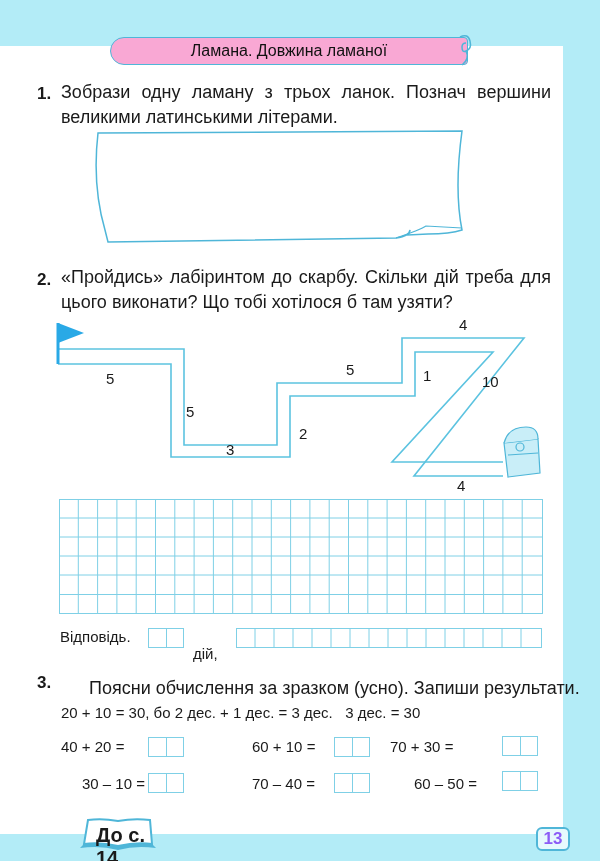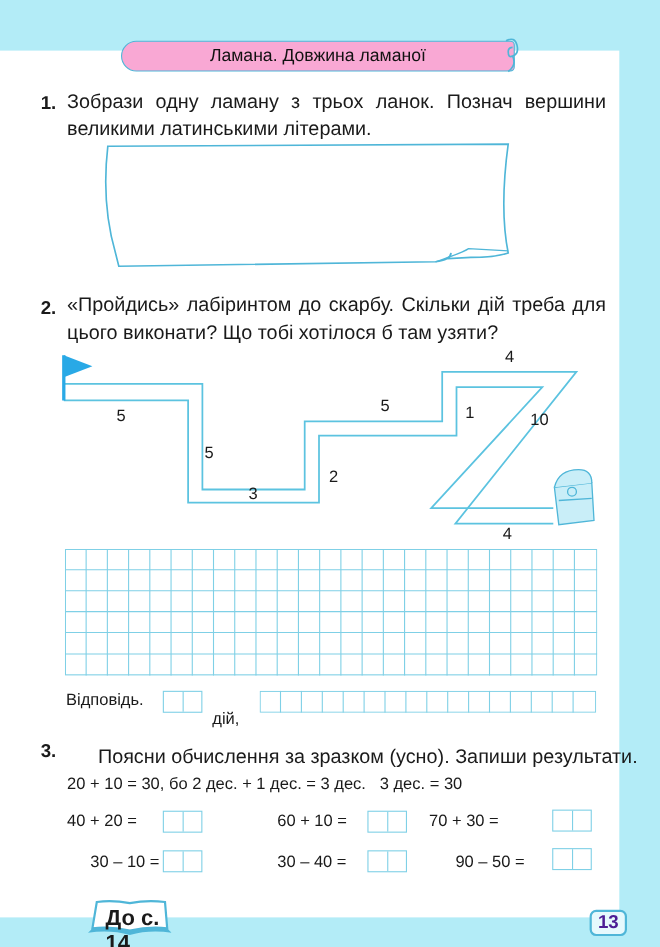--- a/index.html
+++ b/index.html
@@ -17,21 +17,21 @@
   .label { position:absolute; font-size:15px; }
   .eq { position:absolute; font-size:15px; }
   .cell2 { position:absolute; width:36px; height:20px; border:1px solid #7fd0e6; box-sizing:border-box; display:flex; }
   .cell2 div { flex:1; }
   .cell2 div:first-child { border-right:1px solid #7fd0e6; }
   .footer-book { position:absolute; left:80px; top:818px; }
   .footer-book span { position:absolute; left:16px; top:6px; font-size:20px; font-weight:bold; }
   .page-num { position:absolute; left:536px; top:827px; width:34px; height:24px; box-sizing:border-box;
       border:2px solid #4fb6d8; border-radius:6px; background:#e6f9fd;
       display:flex; align-items:center; justify-content:center;
-      font-size:17px; font-weight:bold; color:#4c1d95; }
+      font-size:17px; font-weight:bold; color:#8b5cf6; }
 </style>
 </head>
 <body>
 
 <div class="page"></div>
 
 <div class="title-banner">
   <span>Ламана. Довжина ламаної</span>
 </div>
 <svg class="scroll-curl" width="22" height="36" viewBox="0 0 22 36">
@@ -118,26 +118,26 @@
 <div class="cell2" style="left:502px;top:736px;">
     <div></div>
     <div></div>
   </div>
 
 <div class="eq" style="left:61px;top:775px;margin-left:21px;">30 – 10 =</div>
 <div class="cell2" style="left:148px;top:773px;">
     <div></div>
     <div></div>
   </div>
-<div class="eq" style="left:252px;top:775px;">30 – 40 =</div>
+<div class="eq" style="left:252px;top:775px;">70 – 40 =</div>
 <div class="cell2" style="left:334px;top:773px;">
     <div></div>
     <div></div>
   </div>
-<div class="eq" style="left:414px;top:775px;">90 – 50 =</div>
+<div class="eq" style="left:414px;top:775px;">60 – 50 =</div>
 <div class="cell2" style="left:502px;top:771px;">
     <div></div>
     <div></div>
   </div>
 
 <div class="footer-book">
   <svg width="76" height="34" viewBox="0 0 76 34">
     <path d="M8 2 Q22 0 38 3 Q54 0 70 2 L72 26 Q56 24 38 28 Q20 24 4 26 Z" fill="#fff" stroke="#4fb6d8" stroke-width="2"></path>
     <path d="M0 30 Q20 27 38 32 Q56 27 76 30 L72 26 Q56 24 38 28 Q20 24 4 26 Z" fill="#4fb6d8"></path>
   </svg>

